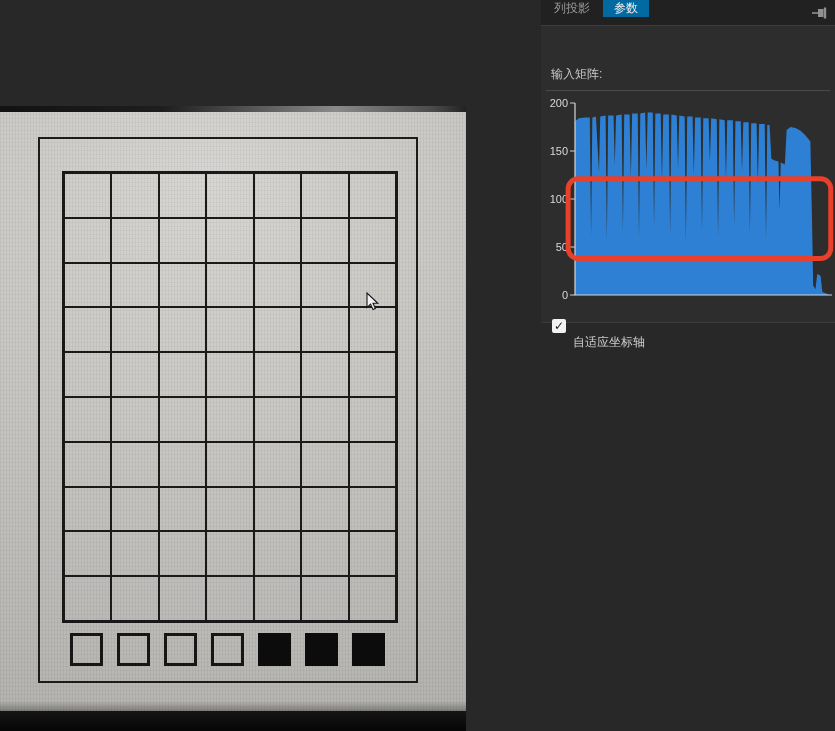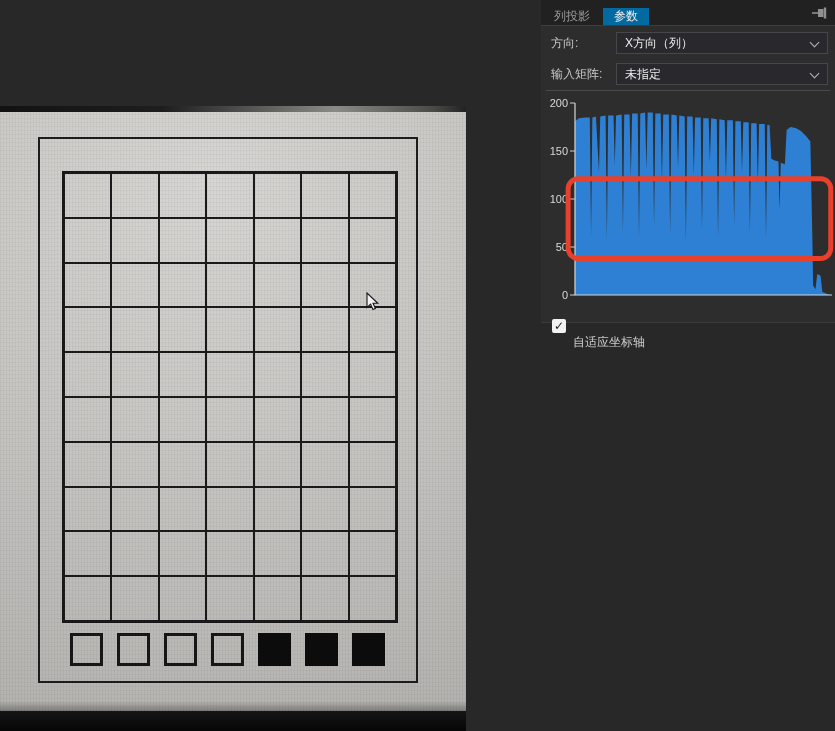--- a/index.html
+++ b/index.html
@@ -29,21 +29,21 @@
   .marker.hollow { border:3px solid #161616; }
   .marker.filled { background:#0c0c0c; }
   .photo-bottom-strip { position:absolute; left:0; top:605px; width:466px; height:20px;
     background:linear-gradient(#151515,#060606); }
   .cursor-svg { position:absolute; left:366px; top:186px; }
 
   
   .panel { position:absolute; left:541px; top:0; width:294px; height:323px;
     background:#2d2d2d; border-bottom:1px solid #3c3c3c; }
   .tabbar { position:absolute; left:0; top:0; width:100%; height:26px;
-    background:#212121; border-bottom:1px solid #3d3d3d; display:flex; align-items:flex-end; }
+    background:#212121; border-bottom:1px solid #3d3d3d; display:flex; align-items:flex-start; }
   .tab { padding:0 11px; display:flex; align-items:center; font-size:12px; color:#9a9a9a; cursor:default; margin-left:2px; }
   .tab.active { background:#0369a1; color:#ececec; }
   .pin-btn { position:absolute; right:6px; top:5px; width:18px; height:16px; }
 
   .field-row { position:absolute; left:0; width:100%; height:22px; display:flex; align-items:center; }
   .field-row.r1 { top:32px; } .field-row.r2 { top:63px; }
   .field-label { margin-left:10px; width:64px; font-size:12px; color:#c8c8c8; }
   .dropdown { position:absolute; left:75px; right:7px; top:0; height:22px;
     background:#29292d; border:1px solid #47474b; display:flex; align-items:center; }
   .dropdown .val { margin-left:8px; font-size:12px; color:#ececec; }
@@ -162,34 +162,23 @@
   <div class="tabbar">
     <div class="tab">列投影</div>
     <div class="tab active">参数</div>
     <svg class="pin-btn" viewBox="0 0 18 16">
       <line x1="1" y1="8" x2="7" y2="8" stroke="#909090" stroke-width="1.6"></line>
       <rect x="7" y="4" width="5.5" height="8" fill="#909090"></rect>
       <line x1="14" y1="2.5" x2="14" y2="13.5" stroke="#909090" stroke-width="2.4"></line>
     </svg>
   </div>
 
-  <div class="field-row r1">
-    <div class="field-label">方向:</div>
-    <div class="dropdown">
-      <span class="val">X方向（列）</span>
-      <span class="chev"></span>
-    </div>
-  </div>
 
   <div class="field-row r2">
     <div class="field-label">输入矩阵:</div>
-    <div class="dropdown">
-      <span class="val">未指定</span>
-      <span class="chev"></span>
-    </div>
   </div>
 
   <div class="chart-separator"></div>
 
   <div class="chart-wrap">
     <svg id="chart-svg" width="294" height="214" viewBox="0 0 294 214">
         <polygon points="34,203 34,29.239999999999995 37.825,26.359999999999992 44.2,25.39999999999999 48.79,25.39999999999999 50.065,143.48 51.34,25.39999999999999 54.91,24.43999999999999 57.97,80.12 59.245000000000005,24.43999999999999 64.6,23.47999999999999 65.875,147.32 67.15,23.47999999999999 72.505,23.47999999999999 73.78,73.39999999999999 75.055,23.47999999999999 80.66499999999999,22.52000000000001 81.94,139.64 83.215,22.52000000000001 88.57,22.52000000000001 89.845,85.88 91.12,21.56000000000001 96.73,21.56000000000001 98.005,145.39999999999998 99.28,21.56000000000001 104.125,20.60000000000001 105.4,78.19999999999999 106.675,20.60000000000001 111.77499999999999,20.60000000000001 113.05,134.84 114.325,21.56000000000001 119.68,21.56000000000001 120.95500000000001,89.72 122.23,22.52000000000001 127.84,22.52000000000001 129.115,142.52 130.39,22.52000000000001 135.745,23.47999999999999 137.01999999999998,76.28 138.295,23.47999999999999 143.64999999999998,24.43999999999999 144.925,149.24 146.2,24.43999999999999 151.555,24.43999999999999 152.83,83 154.10500000000002,25.39999999999999 159.715,25.39999999999999 160.99,137.71999999999997 162.26500000000001,26.359999999999992 167.62,26.359999999999992 168.895,70.52000000000001 170.17000000000002,26.359999999999992 175.78,27.319999999999993 177.055,144.44 178.33,27.319999999999993 183.68500000000003,28.279999999999994 184.96,87.80000000000001 186.23499999999999,28.279999999999994 191.845,28.279999999999994 193.12,132.92000000000002 194.395,29.239999999999995 199.75,29.239999999999995 201.025,80.12 202.3,30.199999999999996 207.65499999999997,30.199999999999996 208.92999999999998,140.60000000000002 210.20499999999998,31.159999999999997 215.56000000000003,31.159999999999997 216.835,92.60000000000001 218.10999999999999,32.12 223.72000000000003,32.12 224.99500000000003,147.32 226.27,33.08 228.565,33.08 230.35,66.68 233.665,68.60000000000001 237.48999999999998,69.56 238.51000000000002,118.52000000000001 239.78500000000003,70.52000000000001 243.86499999999998,72.44 245.64999999999998,37.88 249.475,35 254.575,35.96 259.675,38.84 264.775,43.64000000000001 269.365,49.39999999999999 271.15,135.8 272.17,193.39999999999998 274.465,197.24 276.25,181.88 279.565,183.8 281.35,200.12 286.45,202.04 289,203 289,203" fill="#2e80d5"></polygon>
         <path d="M34 11 V203 H291" stroke="#d6d6d6" fill="none" stroke-width="1.2"></path>
         <line x1="29" y1="11" x2="34" y2="11" stroke="#cfcfcf" stroke-width="1"></line>
         <text x="27" y="15" text-anchor="end">200</text>

